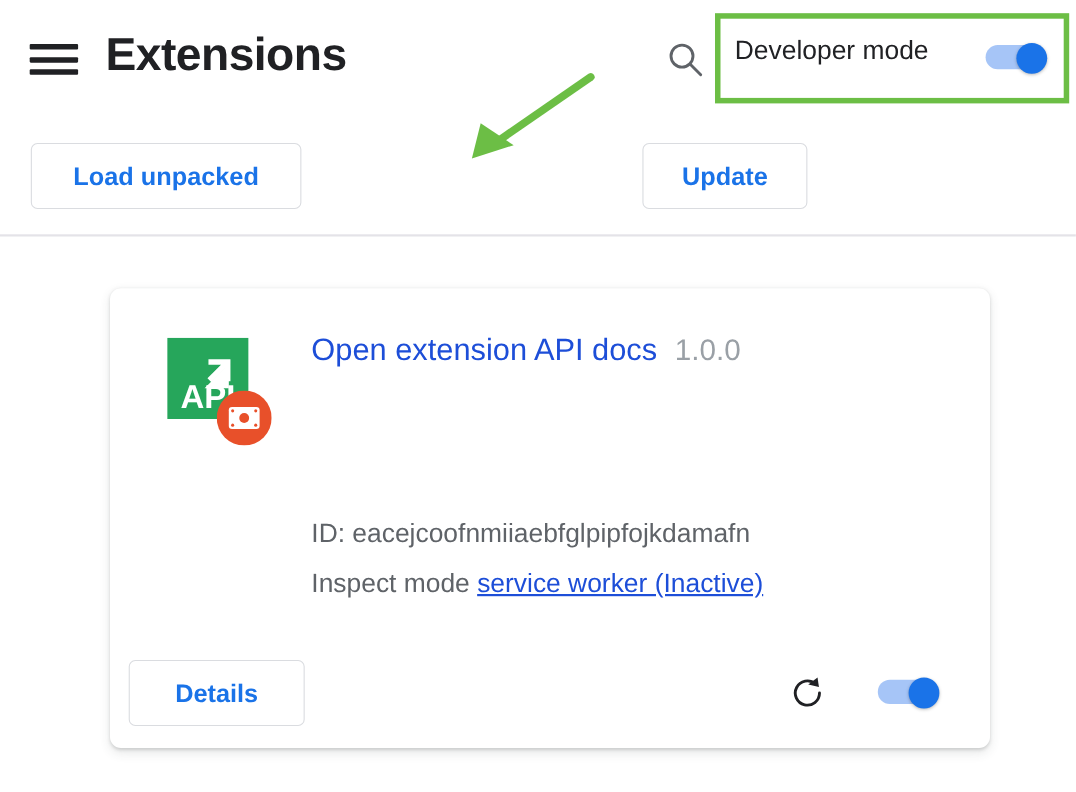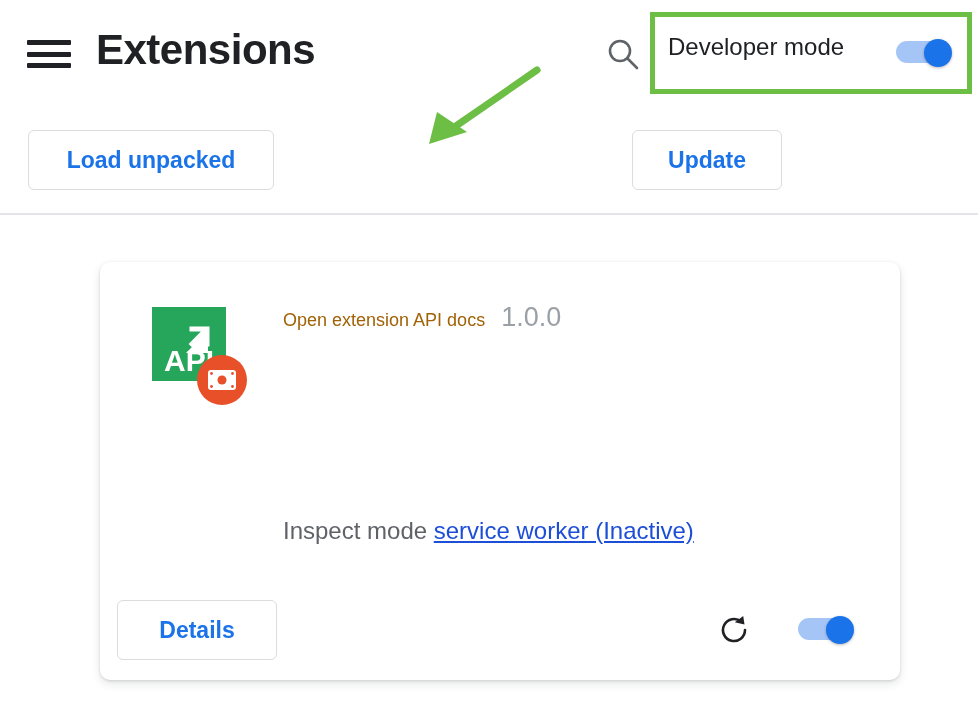--- a/index.html
+++ b/index.html
@@ -140,21 +140,21 @@
     font-family: "Liberation Sans", sans-serif;
     display: flex;
     align-items: center;
     justify-content: center;
     box-sizing: border-box;
     cursor: pointer;
     white-space: nowrap;
   }
   #btn-load   { left: 28px;  width: 246px; }
   #btn-pack   { left: 306px; width: 246px; }
-  #btn-update { left: 584px; width: 150px; margin-left: 48px; }
+  #btn-update { left: 584px; width: 150px; }
 
   
   .arrow-annotation {
     position: absolute;
     left: 415px;
     top: 62px;
     width: 145px;
     height: 85px;
     pointer-events: none;
   }
@@ -207,22 +207,22 @@
 
   .ext-title-row {
     position: absolute;
     left: 183px;
     top: 40px;
     display: flex;
     align-items: baseline;
     gap: 16px;
   }
   .ext-name {
-    font-size: 18px;
-    color: #a16207;
+    font-size: 28px;
+    color: #1d4ed8;
     white-space: nowrap;
   }
   .ext-version {
     font-size: 27px;
     color: #9aa0a6;
     white-space: nowrap;
   }
 
   .ext-id {
     position: absolute;
@@ -354,20 +354,21 @@
         <circle cx="35.5" cy="31.5" r="1.4" fill="#e8502a"></circle>
       </svg>
     </div>
   </div>
 
   <div class="ext-title-row">
     <span class="ext-name">Open extension API docs</span>
     <span class="ext-version">1.0.0</span>
   </div>
 
+  <div class="ext-id">ID: eacejcoofnmiiaebfglpipfojkdamafn</div>
 
   <div class="ext-inspect">
     <span>Inspect mode</span>
     <a>service worker (Inactive)</a>
   </div>
 
   <div class="card-btn" id="btn-details">Details</div>
 
   <div class="reload-icon">
     <svg viewBox="0 0 34 34" width="34" height="34">

